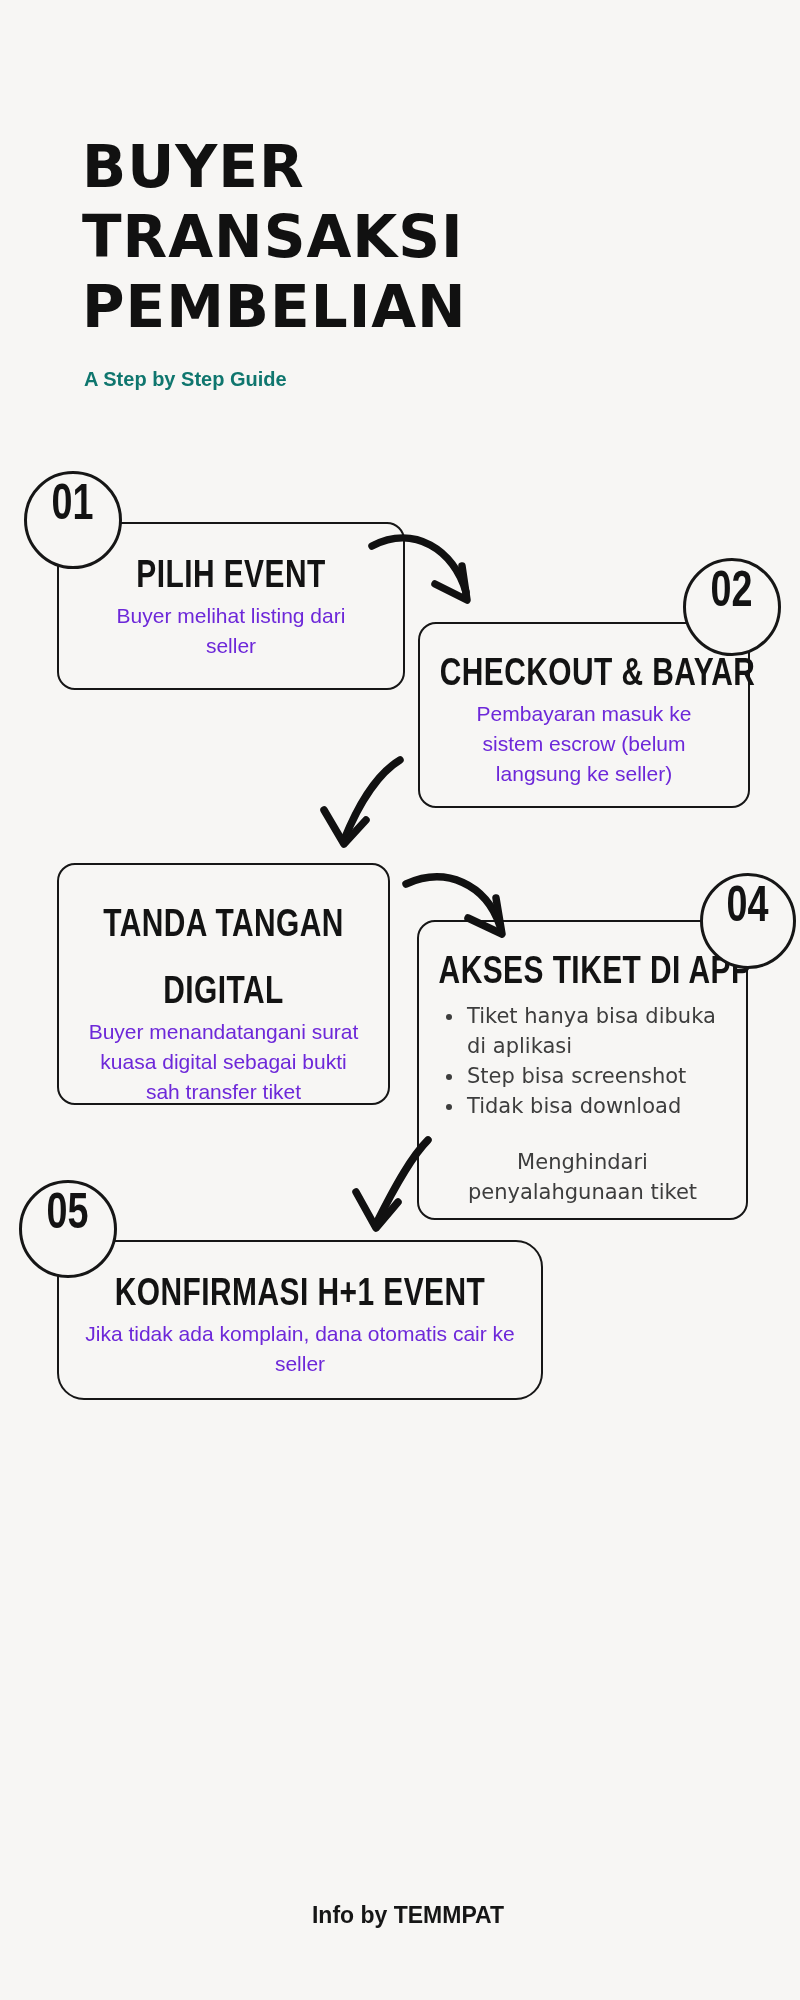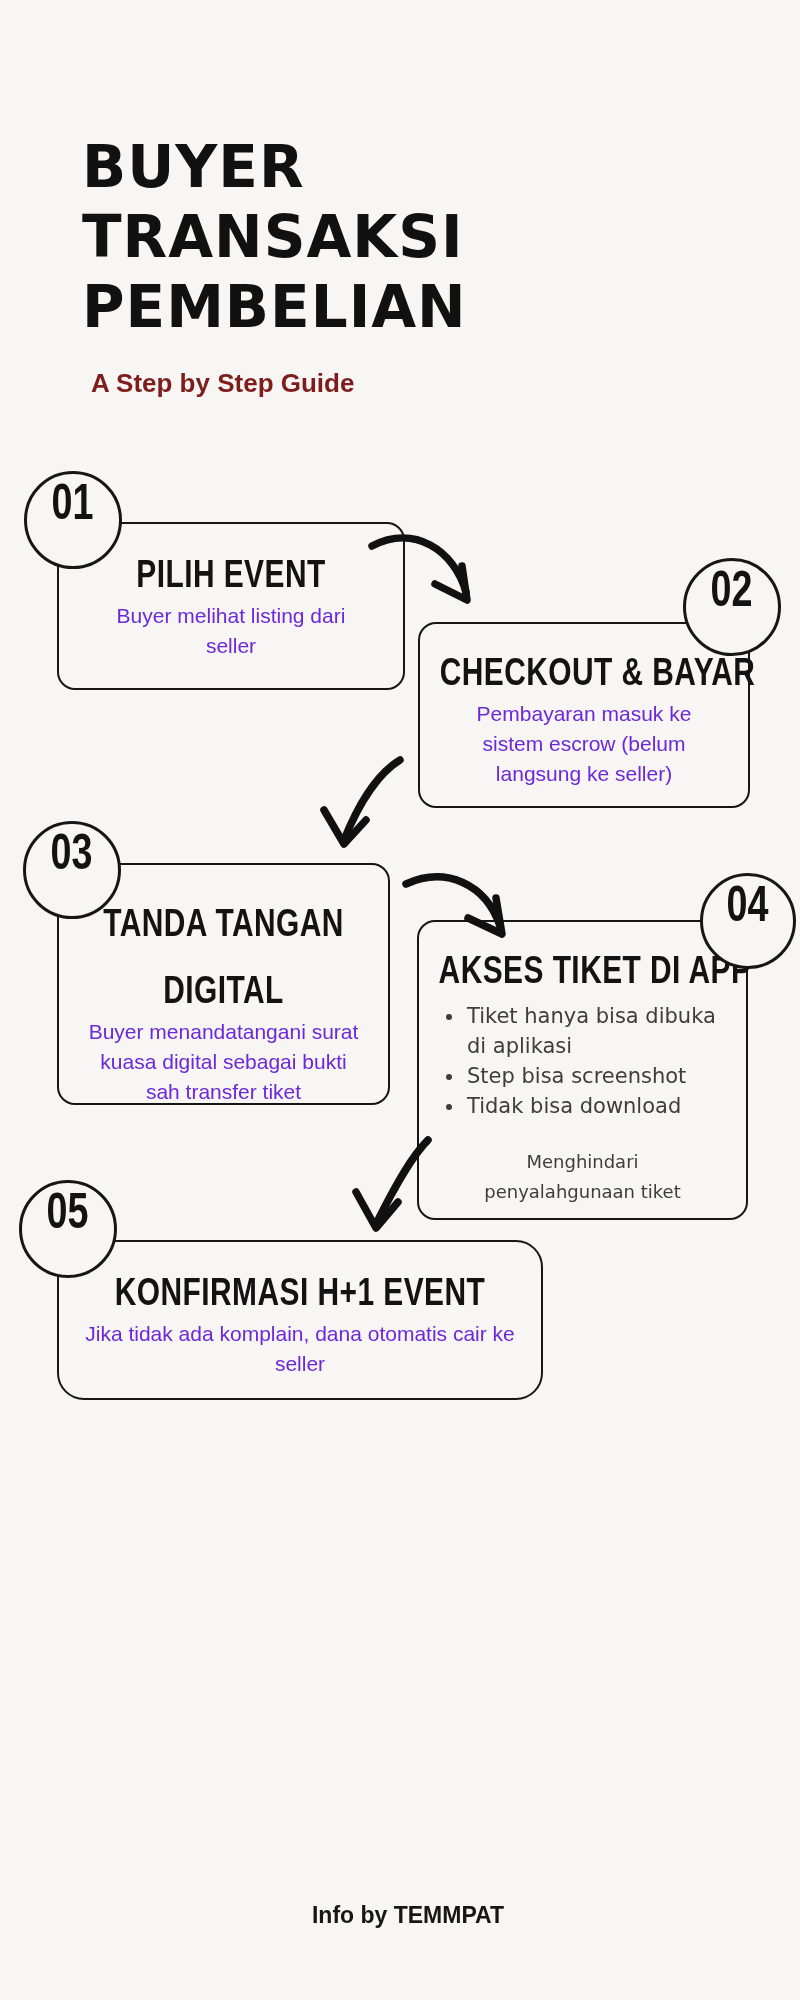--- a/index.html
+++ b/index.html
@@ -17,25 +17,25 @@
     left: 82px; top: 132px;
     font-family: "DejaVu Sans", sans-serif;
     font-weight: bold;
     font-size: 58px;
     line-height: 70px;
     letter-spacing: 1px;
     color: #111;
   }
   .subtitle {
     position: absolute;
-    left: 91px; top: 368px;
-    font-family: "Liberation Sans", sans-serif;
-    font-weight: bold;
-    font-size: 26px;
-    color: #7f1d1d;
+    left: 84px; top: 368px;
+    font-family: "Liberation Sans", sans-serif;
+    font-weight: bold;
+    font-size: 20px;
+    color: #0f766e;
   }
   .box {
     position: absolute;
     border: 2px solid #161616;
     border-radius: 18px;
     background: #f7f6f4;
     z-index: 1;
     box-sizing: border-box;
     text-align: center;
   }
@@ -83,21 +83,21 @@
     text-align: left;
     font-family: "DejaVu Sans", sans-serif;
     font-size: 21px;
     line-height: 30px;
     color: #3d3d3d;
   }
   .bullets li { max-width: 252px; margin: 0; padding-left: 2px; }
   .note {
     margin-top: 26px;
     font-family: "DejaVu Sans", sans-serif;
-    font-size: 18px;
+    font-size: 21px;
     line-height: 30px;
     color: #3d3d3d;
   }
   .footer {
     position: absolute;
     left: 8px; top: 1902px;
     width: 100%;
     text-align: center;
     font-family: "Liberation Sans", sans-serif;
     font-weight: bold;
@@ -151,23 +151,20 @@
   <div class="box" style="left:57px;top:863px;width:333px;height:242px;">
     <div class="box-title twoline" style="margin-top:24px;">
       <div>TANDA TANGAN</div>
       <div>DIGITAL</div>
     </div>
     <div class="box-body" style="margin-top:8px;">
       <div>Buyer menandatangani surat</div>
       <div>kuasa digital sebagai bukti</div>
       <div>sah transfer tiket</div>
     </div>
-  </div>
-  <div class="circle" style="left:23px;top:821px;">
-    <span class="num">03</span>
   </div>
   <svg class="arrow" style="left:398px;top:866px;" width="118" height="78" viewBox="0 0 118 78">
     <path d="M8,18 C48,0 88,18 102,60"></path>
     <path d="M70,52 L104,68 L98,32"></path>
   </svg>
 
   <div class="box" style="left:417px;top:920px;width:331px;height:300px;">
     <div class="box-title nowrap" style="margin-top:26px;">AKSES TIKET DI APP</div>
     <ul class="bullets">
       <li>Tiket hanya bisa dibuka di aplikasi</li>

